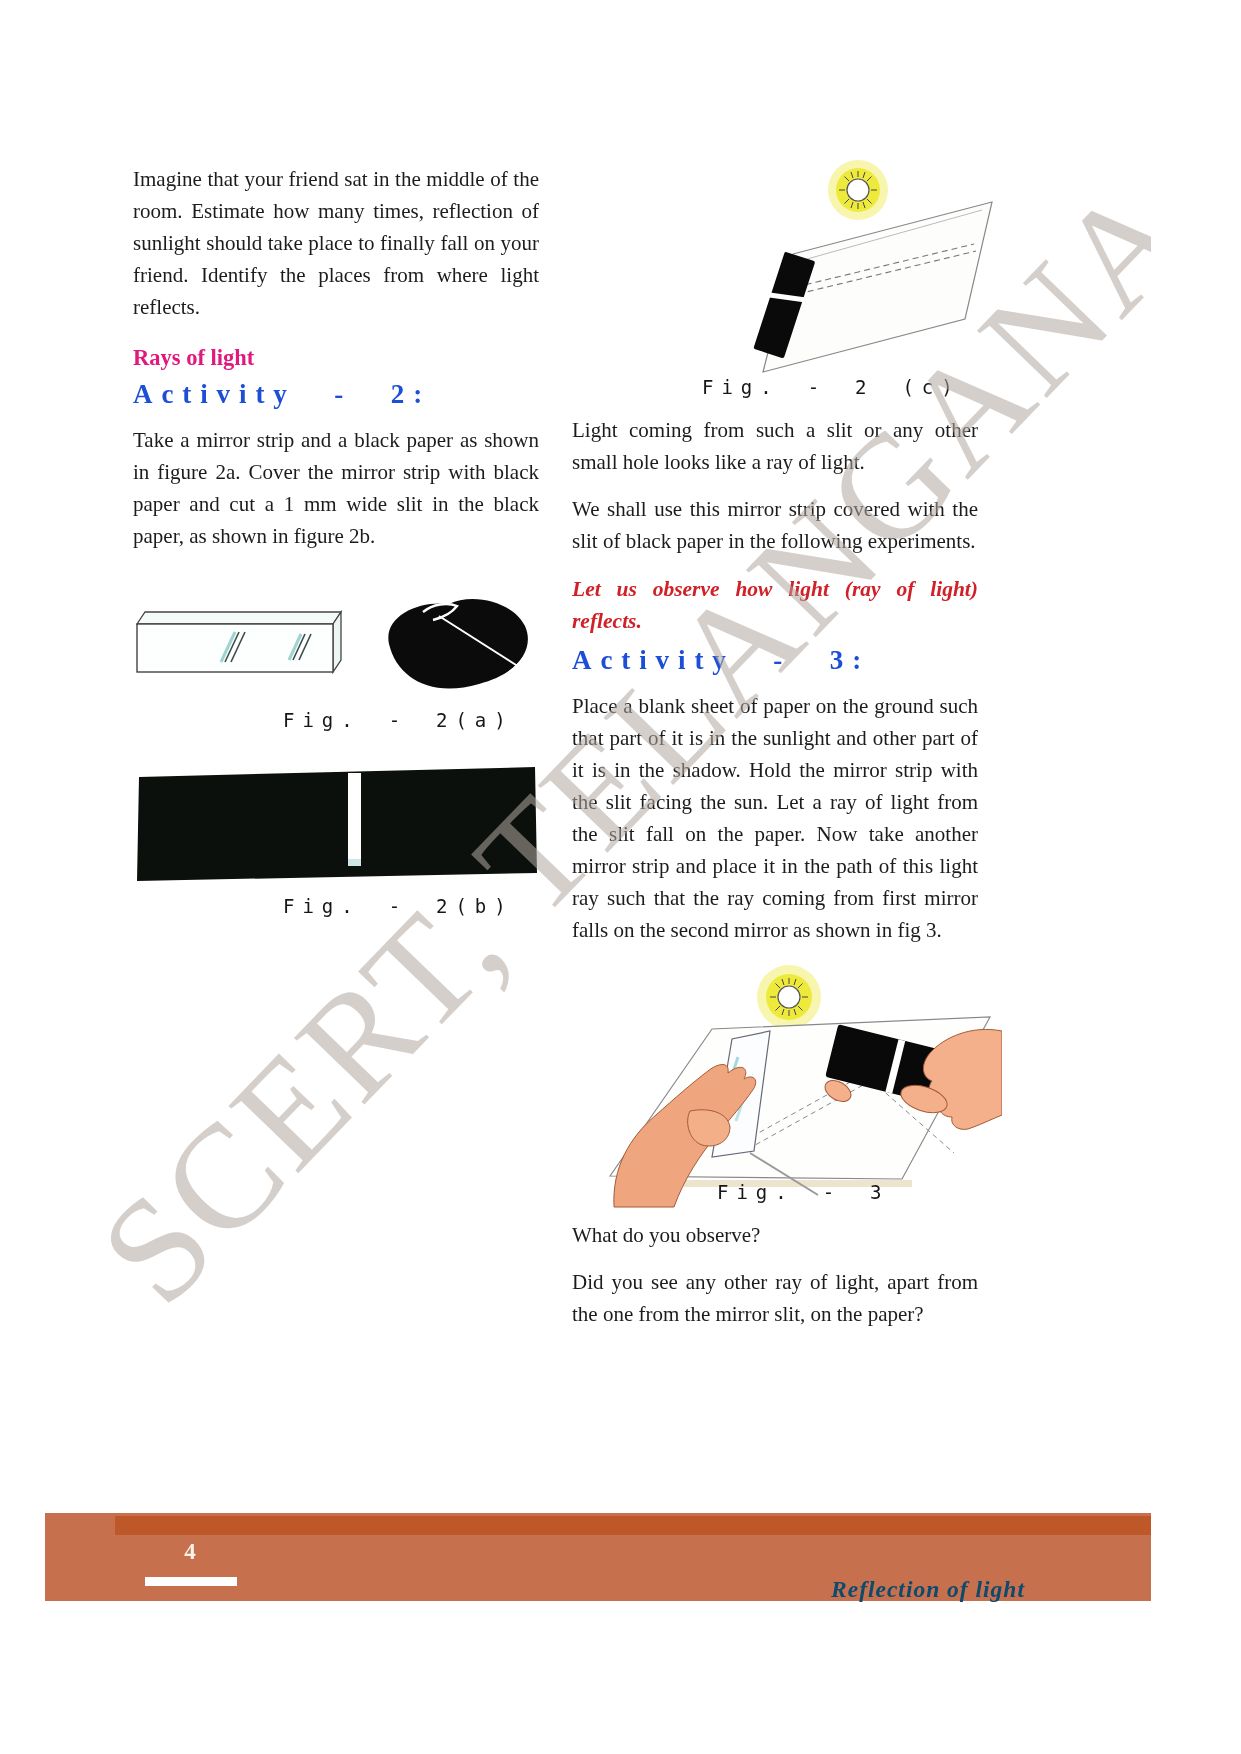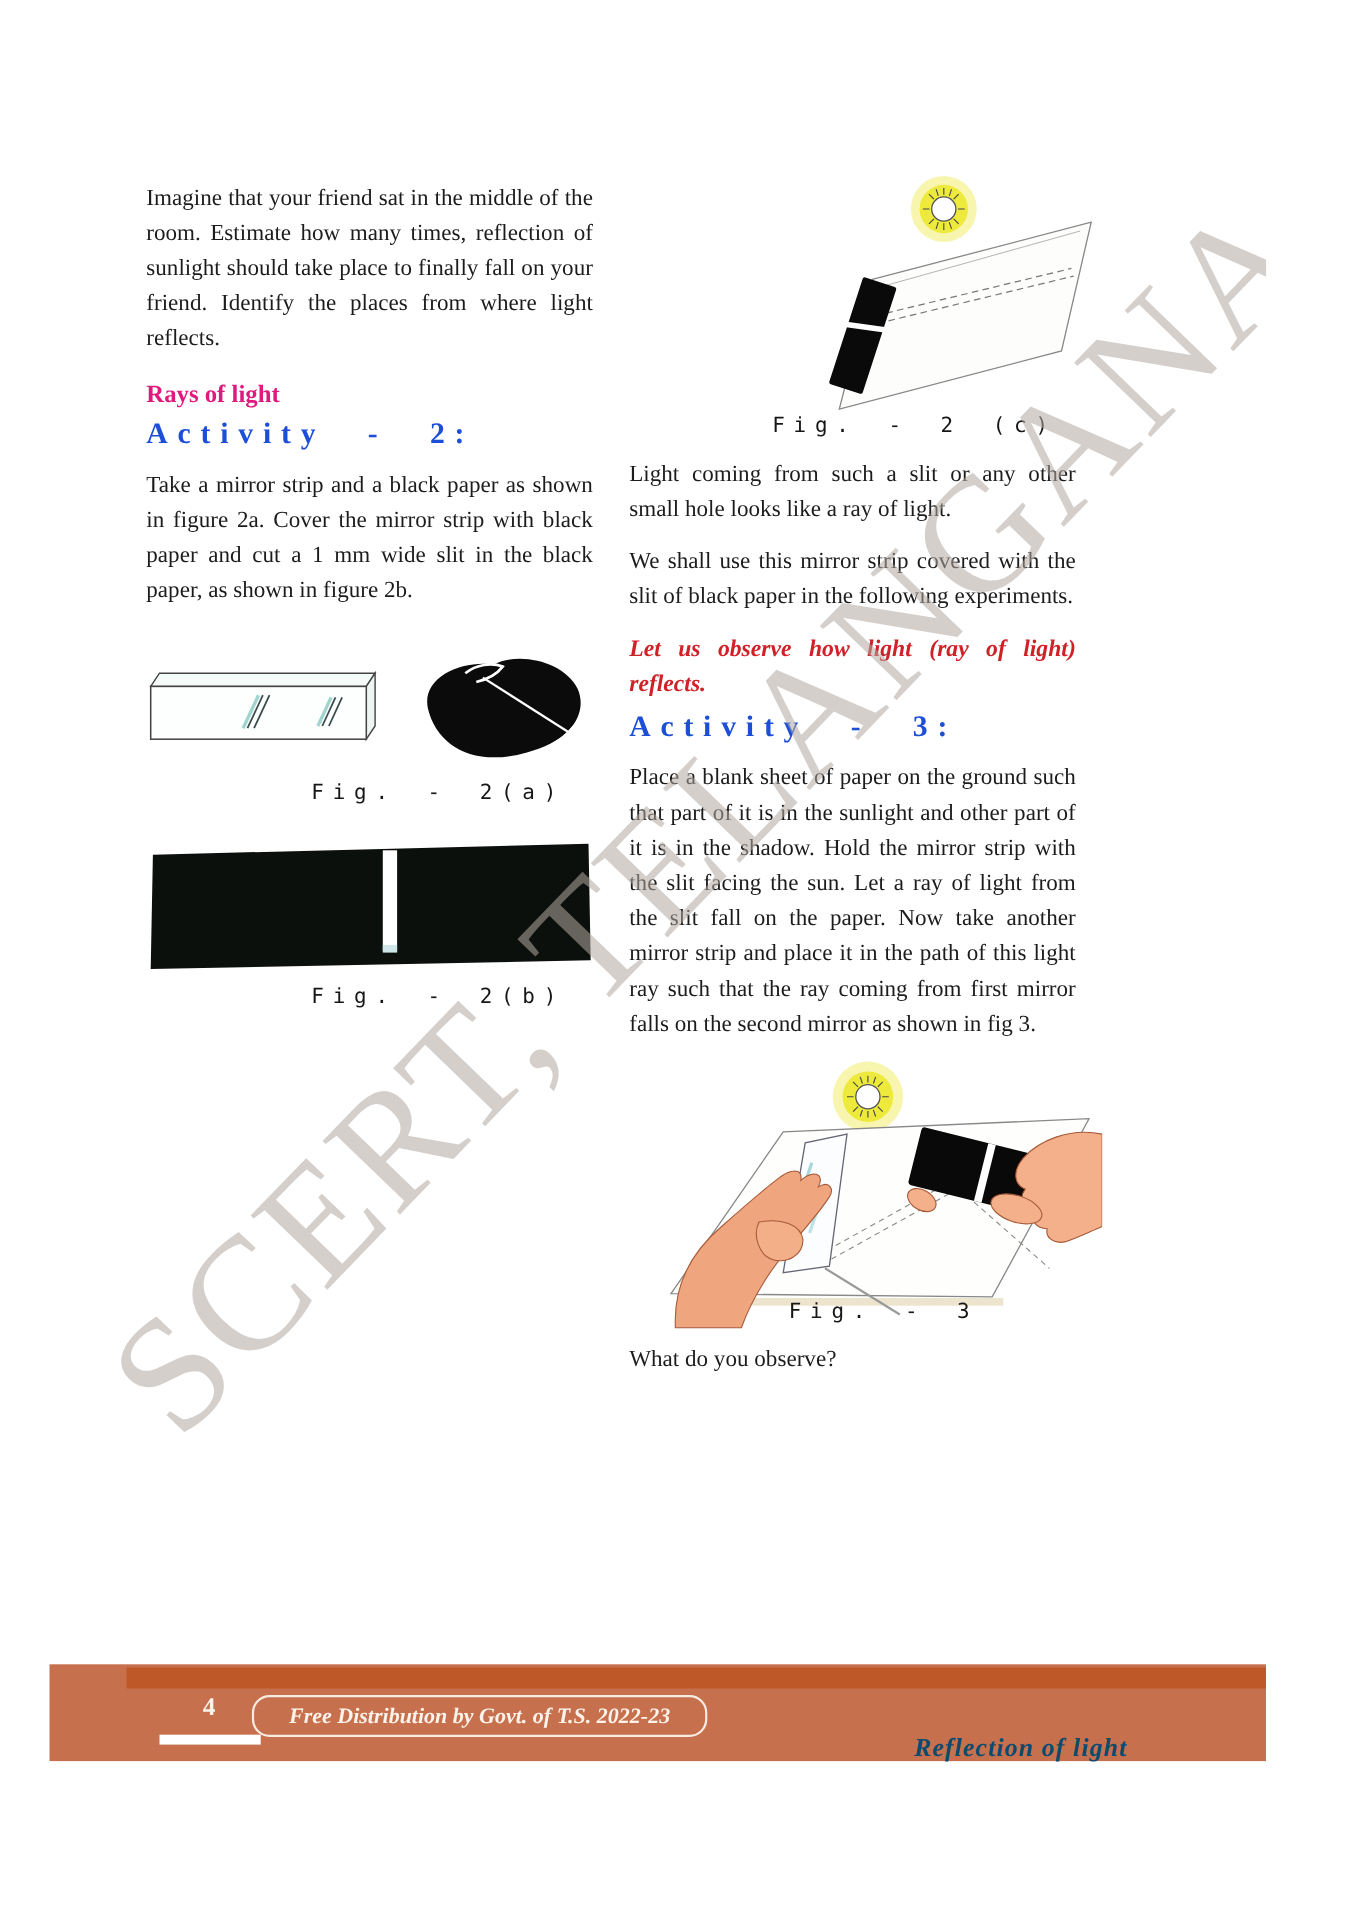--- a/index.html
+++ b/index.html
@@ -175,28 +175,28 @@
         <rect x="-60" y="-27" width="120" height="54" fill="#090909" rx="3"></rect>
         <rect x="2" y="-27" width="7" height="54" fill="#ffffff"></rect>
       </g>
       <ellipse cx="266" cy="130" rx="14" ry="9" fill="#f3b08a" stroke="#a65a38" stroke-width="1" transform="rotate(30 266 130)"></ellipse>
       <path d="M430,70 C400,64 372,76 358,92 C348,104 350,116 360,120 C354,128 358,138 368,140 C364,148 370,156 380,156 C378,164 386,170 396,168 C408,164 420,158 430,154 Z" fill="#f3b08a" stroke="#a65a38" stroke-width="1"></path>
       <ellipse cx="352" cy="138" rx="24" ry="12" fill="#f3b08a" stroke="#a65a38" stroke-width="1" transform="rotate(18 352 138)"></ellipse>
     </svg>
     <p class="caption cap-fig3">Fig. - 3</p>
 
     <p class="para" style="margin-top:16px;">What do you observe?</p>
+    <p class="para">Did you see any other ray of light, apart from the one from the mirror slit, on the paper?</p>
   </div>
 
   <div class="watermark">SCERT, TELANGANA</div>
 
   <div class="footer-bar"></div>
   <div class="footer-strip"></div>
   <div class="page-num">4</div>
   <div class="page-num-bar"></div>
-  <div class="footer-badge">Free Distribution by Govt. of T.S. 2022-23</div>
   <div class="footer-title-wrap">
     <div class="footer-title">Reflection of light</div>
     <div class="footer-title-line"></div>
     <div class="footer-title-bar"></div>
   </div>
 
 </div>
 
 </body></html>

